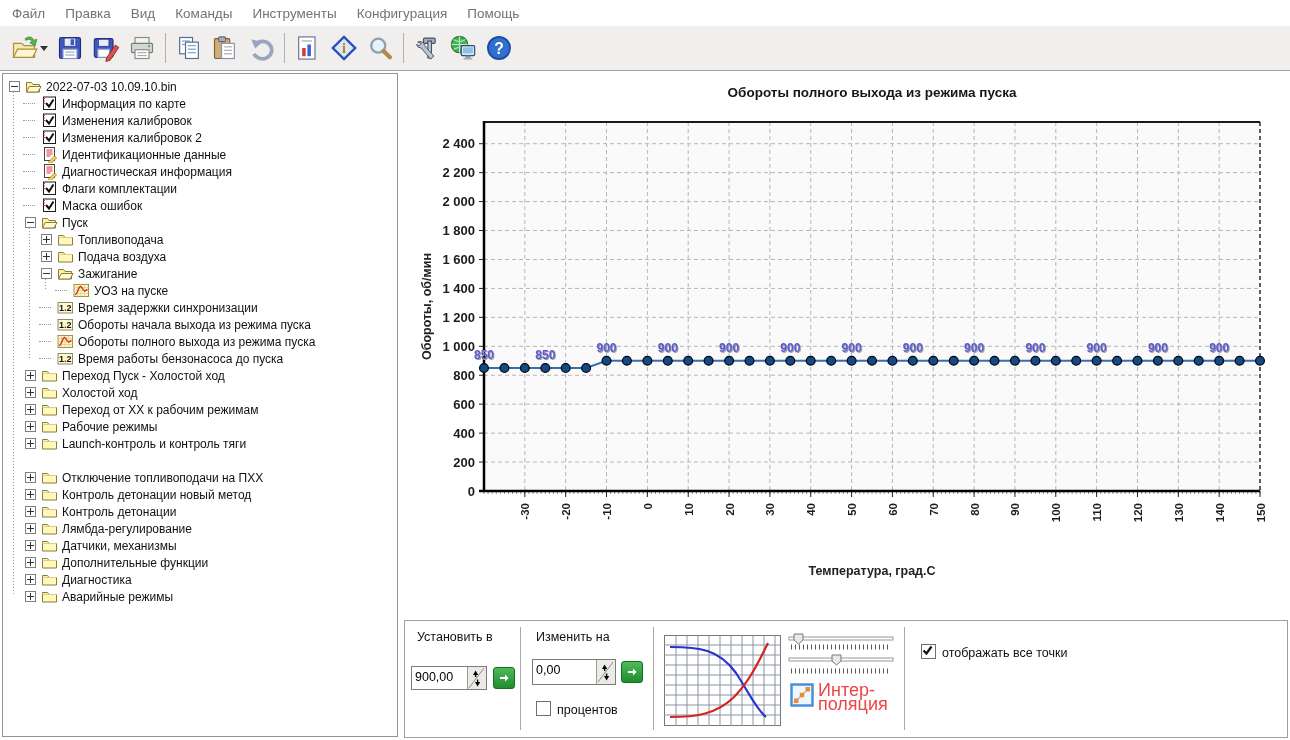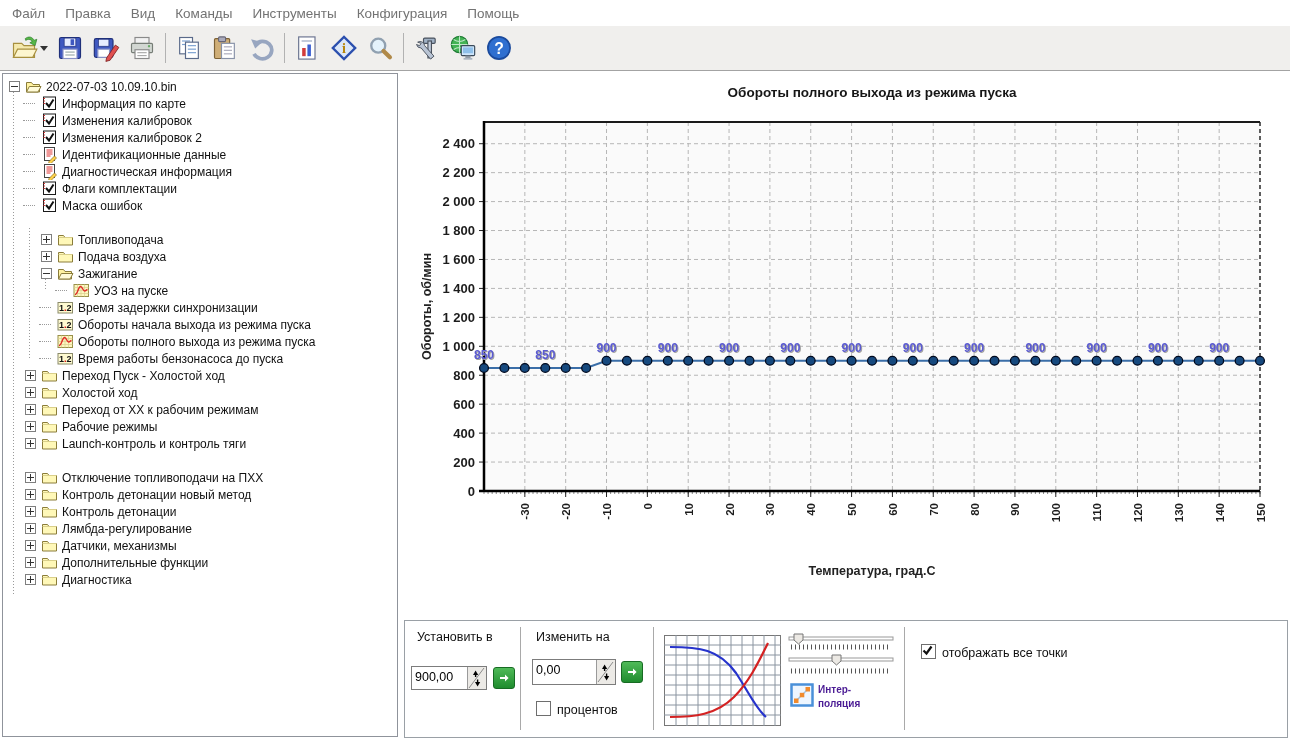--- a/index.html
+++ b/index.html
@@ -42,21 +42,21 @@
   .vsep{position:absolute;width:1px;background:#a9a9a9;top:6px;height:103px;}
   .spinedit{position:absolute;height:22px;background:#fff;border:1px solid #7c7c7c;display:flex;align-items:stretch;}
   .spinval{font-size:12.5px;color:#000;padding:3px 2px 0 3px;flex:1;}
   .spinbtn{width:18px;border-left:1px solid #9a9a9a;background:#eceae6;position:relative;}
   .greenbtn{position:absolute;width:20px;height:20px;border-radius:3px;
             background:linear-gradient(#4fba58,#1f8c2e);border:1px solid #176b23;
             display:flex;align-items:center;justify-content:center;}
   .cb{display:inline-block;width:13px;height:13px;background:#fff;border:1px solid #6e6e6e;
       vertical-align:-2px;margin-right:6px;position:relative;}
   .cbwrap{position:absolute;font-size:12.5px;color:#111;white-space:nowrap;}
-  .interp-text{position:absolute;font-size:10px;color:#4c1d95;width:54px;line-height:14px;font-weight:bold;}
+  .interp-text{position:absolute;font-size:18px;color:#ef4444;width:54px;line-height:14px;}
   .graphic{position:absolute;}
 </style>
 </head>
 <body>
 
 <div id="app">
 
   <div id="menubar">
       <span class="mitem">Файл</span>
       <span class="mitem">Правка</span>
@@ -244,20 +244,28 @@
       </div>
       <div class="trow" style="top: 123px; position: absolute; left: 0px; right: 0px;">
         <span class="tstub" style="left: 20px;"></span>
         <span class="ticon" style="left: 38px;"><svg width="17" height="17" viewBox="0 0 17 17">
             <rect x="2.5" y="2" width="12" height="12.5" fill="#fff" stroke="#1a1a1a"></rect>
             <path d="M5 8l3 3.5L12.5 4.5" stroke="#111" stroke-width="2" fill="none"></path>
             <path d="M2.5 3.5h1.5M2.5 6h1.5M2.5 8.5h1.5" stroke="#d33" stroke-width="1"></path>
           </svg></span>
         <span class="tlabel" style="left: 59px;">Маска ошибок</span>
       </div>
+      <div class="trow" style="top: 140px; position: absolute; left: 0px; right: 0px;">
+        <span class="texp" style="left: 22px;"></span>
+        <span class="ticon" style="left: 38px;"><svg width="17" height="17" viewBox="0 0 17 17">
+            <path d="M1.5 4.5h5l1.5 2h6.5v7.5H1.5z" fill="#fff2a0" stroke="#8a7c3a"></path>
+            <path d="M1.5 14l2.8-5.5H16L13 14z" fill="#fffbd8" stroke="#8a7c3a"></path>
+          </svg></span>
+        <span class="tlabel" style="left: 59px;">Пуск</span>
+      </div>
       <div class="trow" style="top: 157px; position: absolute; left: 0px; right: 12px;">
         <span class="texp plus" style="left: 38px;"></span>
         <span class="ticon" style="left: 54px;"><svg width="17" height="17" viewBox="0 0 17 17">
             <path d="M1.5 4.5h5l1.5 2h7.5v7.5H1.5z" fill="#fff8b8" stroke="#8a7c3a"></path>
             <path d="M1.5 6.5h14" stroke="#d9cf8a"></path>
           </svg></span>
         <span class="tlabel" style="left: 75px;">Топливоподача</span>
       </div>
       <div class="trow" style="top: 174px; position: absolute; left: 0px; right: 0px;">
         <span class="texp plus" style="left: 38px;"></span>
@@ -405,20 +413,28 @@
           </svg></span>
         <span class="tlabel" style="left: 59px;">Датчики, механизмы</span>
       </div>
       <div class="trow" style="top: 497px; position: absolute; left: 0px; right: 0px;">
         <span class="texp plus" style="left: 22px;"></span>
         <span class="ticon" style="left: 38px;"><svg width="17" height="17" viewBox="0 0 17 17">
             <path d="M1.5 4.5h5l1.5 2h7.5v7.5H1.5z" fill="#fff8b8" stroke="#8a7c3a"></path>
             <path d="M1.5 6.5h14" stroke="#d9cf8a"></path>
           </svg></span>
         <span class="tlabel" style="left: 59px;">Диагностика</span>
+      </div>
+      <div class="trow" style="top: 514px; position: absolute; left: 0px; right: 0px;">
+        <span class="texp plus" style="left: 22px;"></span>
+        <span class="ticon" style="left: 38px;"><svg width="17" height="17" viewBox="0 0 17 17">
+            <path d="M1.5 4.5h5l1.5 2h7.5v7.5H1.5z" fill="#fff8b8" stroke="#8a7c3a"></path>
+            <path d="M1.5 6.5h14" stroke="#d9cf8a"></path>
+          </svg></span>
+        <span class="tlabel" style="left: 59px;">Аварийные режимы</span>
       </div>
       <div class="vline" style="left: 10px; top: 18px; height: 504px;"></div>
       <div class="vline" style="left: 26px; top: 154px; height: 130px;"></div>
       <div class="vline" style="left: 42px; top: 205px; height: 11px;"></div>
     </div>
 
   <div id="chart-panel">
     <svg id="chart-svg" width="884" height="543" xmlns="http://www.w3.org/2000/svg">
         <rect x="80" y="48" width="776" height="369" fill="#fafafa"></rect>
         <line x1="80" x2="856" y1="388.05882352941177" y2="388.05882352941177" stroke="#b6b6b6" stroke-dasharray="4 3"></line>

